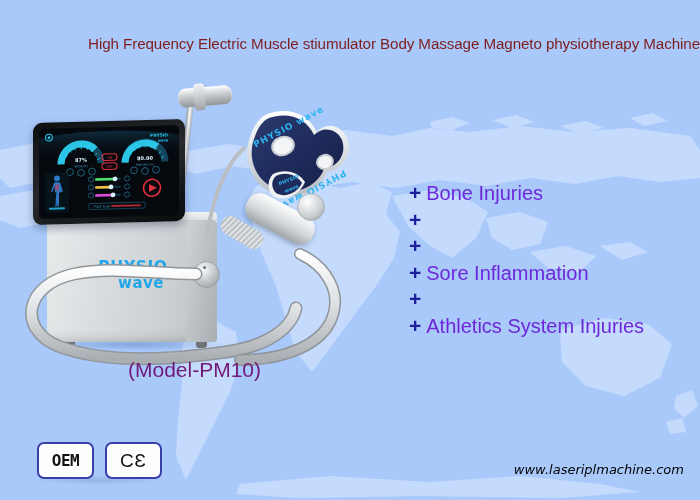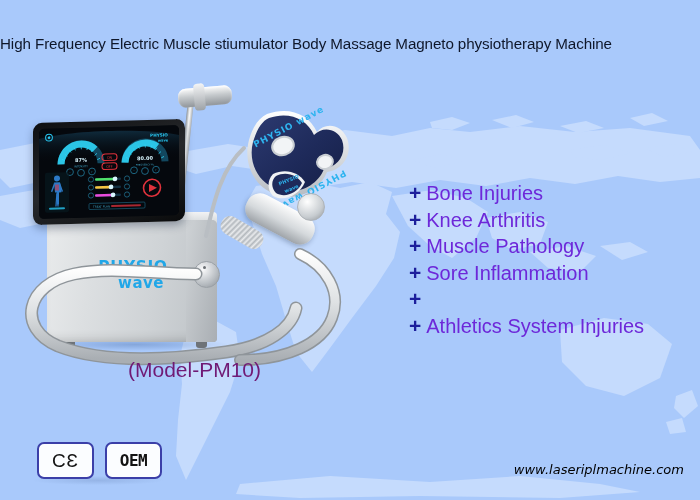--- a/index.html
+++ b/index.html
@@ -25,24 +25,24 @@
     height: 500px;
   }
   #worldmap path { fill: #c5dbfd; }
 
   
   #headline {
     position: absolute;
     top: 35px;
     left: 0;
     width: 700px;
-    text-align: left;
+    text-align: right;
     font-size: 15.2px;
     letter-spacing: -0.1px;
-    color: #0f172a;
+    color: #7f1d1d;
     white-space: nowrap;
   }
 
   
   #benefits {
     position: absolute;
     left: 409px;
     top: 182px;
   }
   .benefit-row {
@@ -589,42 +589,40 @@
 
   </div>
 
   <div id="benefits">
     <div class="benefit-row">
       <span class="benefit-plus">+</span>
       <span class="benefit-label">Bone Injuries</span>
     </div>
     <div class="benefit-row">
       <span class="benefit-plus">+</span>
-      <span class="benefit-label">Knee Arthritis</span>
     </div>
     <div class="benefit-row">
       <span class="benefit-plus">+</span>
-      <span class="benefit-label">Muscle Pathology</span>
     </div>
     <div class="benefit-row">
       <span class="benefit-plus">+</span>
       <span class="benefit-label">Sore Inflammation</span>
     </div>
     <div class="benefit-row">
       <span class="benefit-plus">+</span>
     </div>
     <div class="benefit-row">
       <span class="benefit-plus">+</span>
       <span class="benefit-label">Athletics System Injuries</span>
     </div>
   </div>
 
   <div id="model-label">(Model-PM10)</div>
 
   <div id="badge-shadow"></div>
   <div id="badges">
+    <div class="badge badge-oem">OEM</div>
     <div class="badge badge-ce">CƐ</div>
-    <div class="badge badge-oem">OEM</div>
   </div>
 
   <div id="website">www.laseriplmachine.com</div>
 
 </div>
 
 </body></html>

